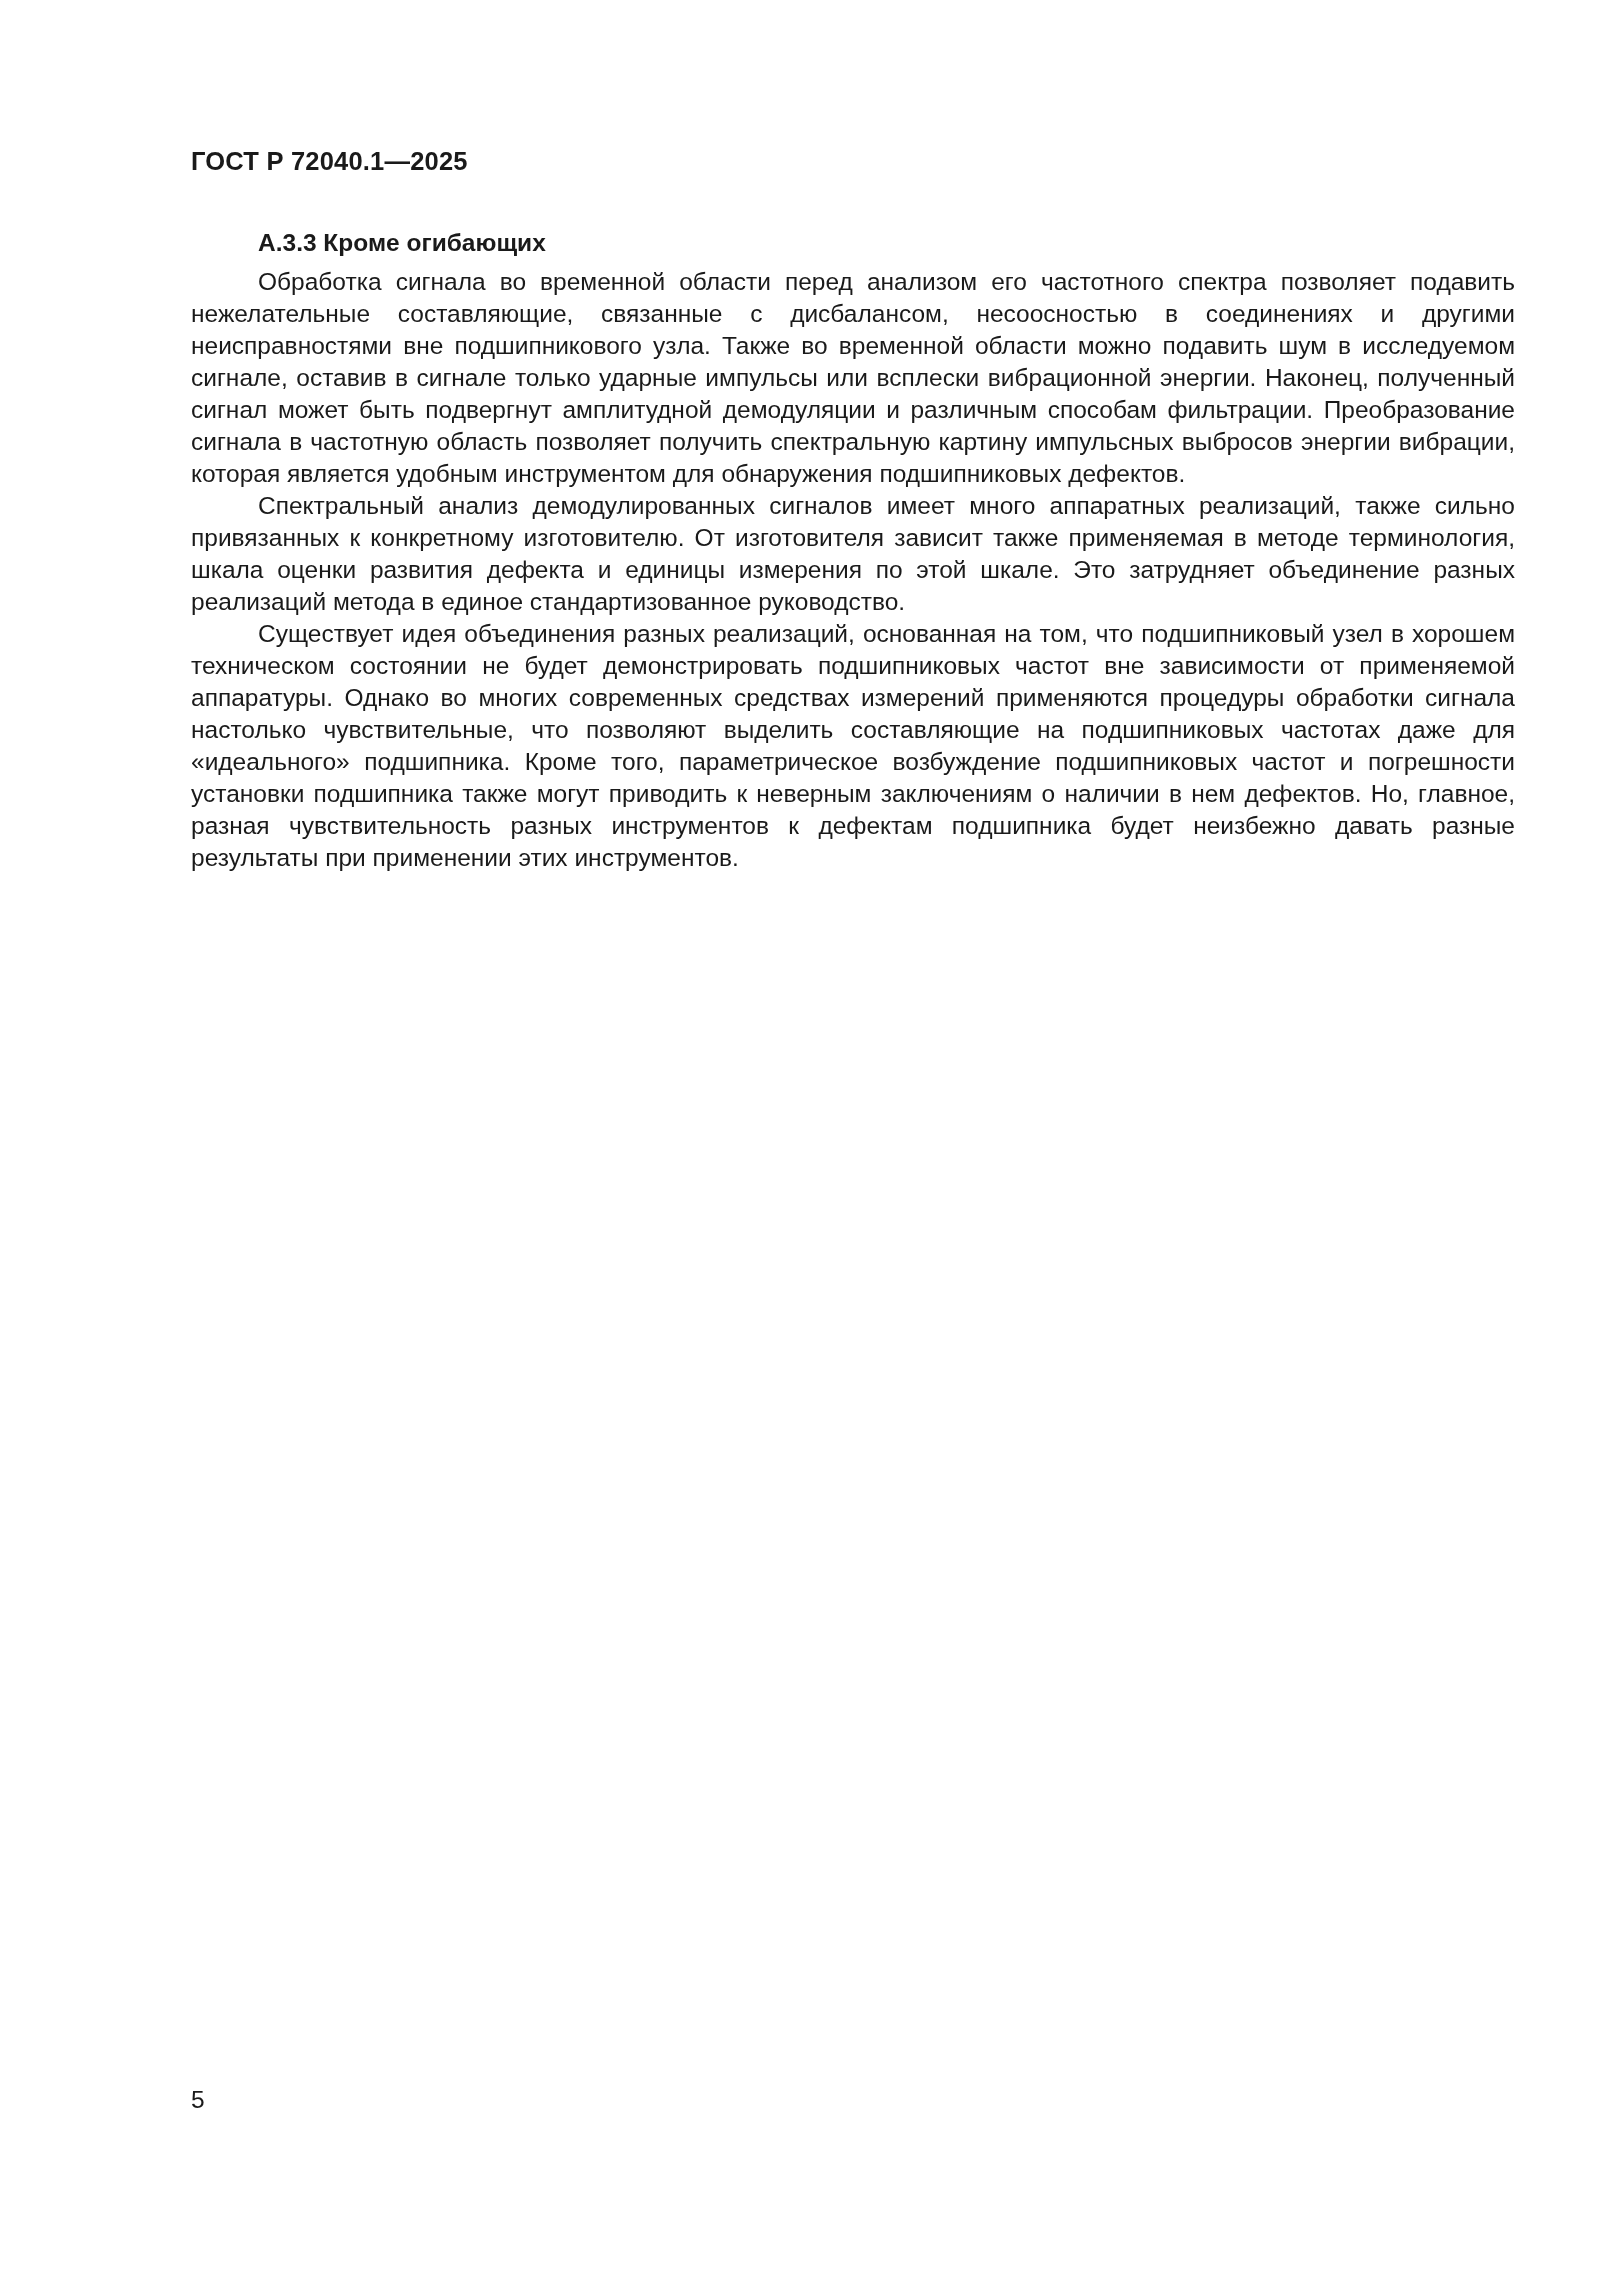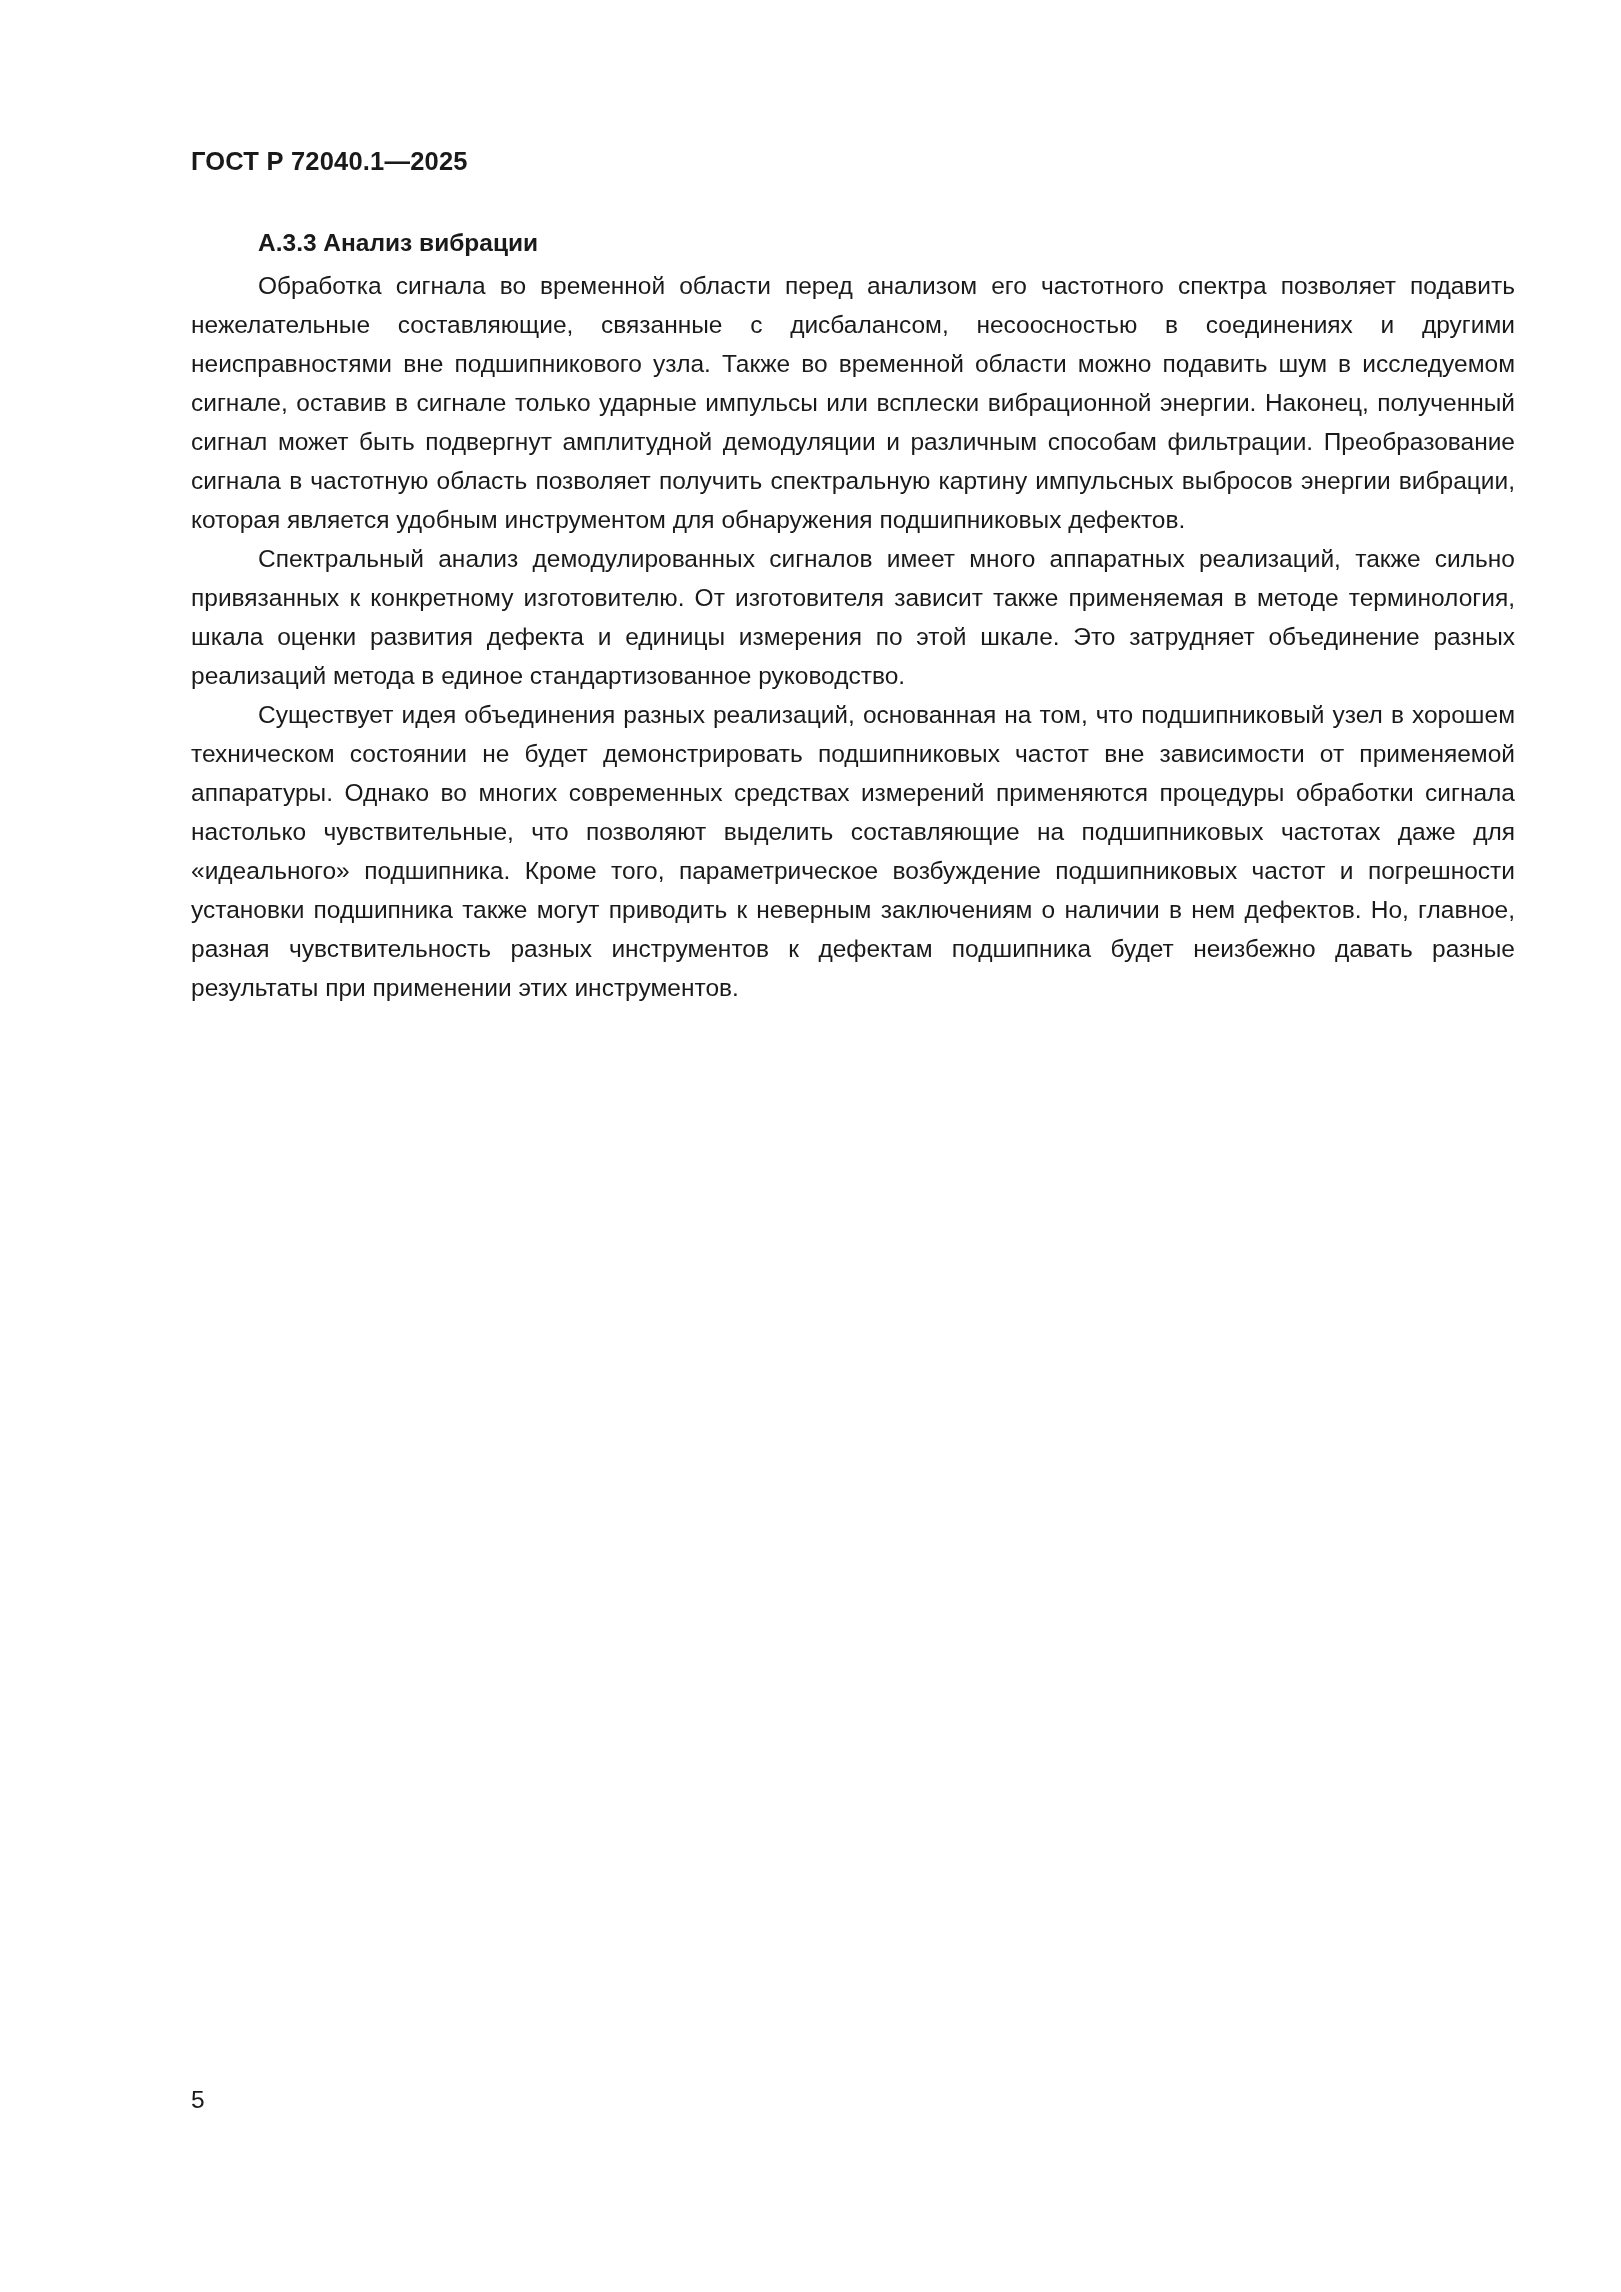--- a/index.html
+++ b/index.html
@@ -37,39 +37,39 @@
     line-height: 31px;
   }
   .block-heading.first {
     margin-top: 0;
   }
   .block-para {
     font-size: 24.5px;
     color: #1a1a1a;
     text-align: justify;
     text-indent: 67px;
-    line-height: 39px;
+    line-height: 32px;
   }
   .page-number {
     position: absolute;
     left: 191px;
     top: 2086px;
     font-size: 24.5px;
     color: #1a1a1a;
   }
 </style>
 </head>
 <body>
 
 <div class="page">
   <div class="page-inner">
 
     <div class="doc-header">ГОСТ Р 72040.1—2025</div>
 
-    <div class="block-heading first">А.3.3 Анализ вибрации</div>
+    <div class="block-heading first">А.3.3 Кроме огибающих</div>
 
     <div class="block-para">Обработка сигнала во временной области перед анализом его частотного спектра позволяет подавить нежелательные составляющие, связанные с дисбалансом, несоосностью в соединениях и другими неисправностями вне подшипникового узла. Также во временной области можно подавить шум в исследуемом сигнале, оставив в сигнале только ударные импульсы или всплески вибрационной энергии. Наконец, полученный сигнал может быть подвергнут амплитудной демодуляции и различным способам фильтрации. Преобразование сигнала в частотную область позволяет получить спектральную картину импульсных выбросов энергии вибрации, которая является удобным инструментом для обнаружения подшипниковых дефектов.</div>
 
     <div class="block-para">Спектральный анализ демодулированных сигналов имеет много аппаратных реализаций, также сильно привязанных к конкретному изготовителю. От изготовителя зависит также применяемая в методе терминология, шкала оценки развития дефекта и единицы измерения по этой шкале. Это затрудняет объединение разных реализаций метода в единое стандартизованное руководство.</div>
 
 
     <div class="block-para">Существует идея объединения разных реализаций, основанная на том, что подшипниковый узел в хорошем техническом состоянии не будет демонстрировать подшипниковых частот вне зависимости от применяемой аппаратуры. Однако во многих современных средствах измерений применяются процедуры обработки сигнала настолько чувствительные, что позволяют выделить составляющие на подшипниковых частотах даже для «идеального» подшипника. Кроме того, параметрическое возбуждение подшипниковых частот и погрешности установки подшипника также могут приводить к неверным заключениям о наличии в нем дефектов. Но, главное, разная чувствительность разных инструментов к дефектам подшипника будет неизбежно давать разные результаты при применении этих инструментов.</div>
 
   </div>
 

